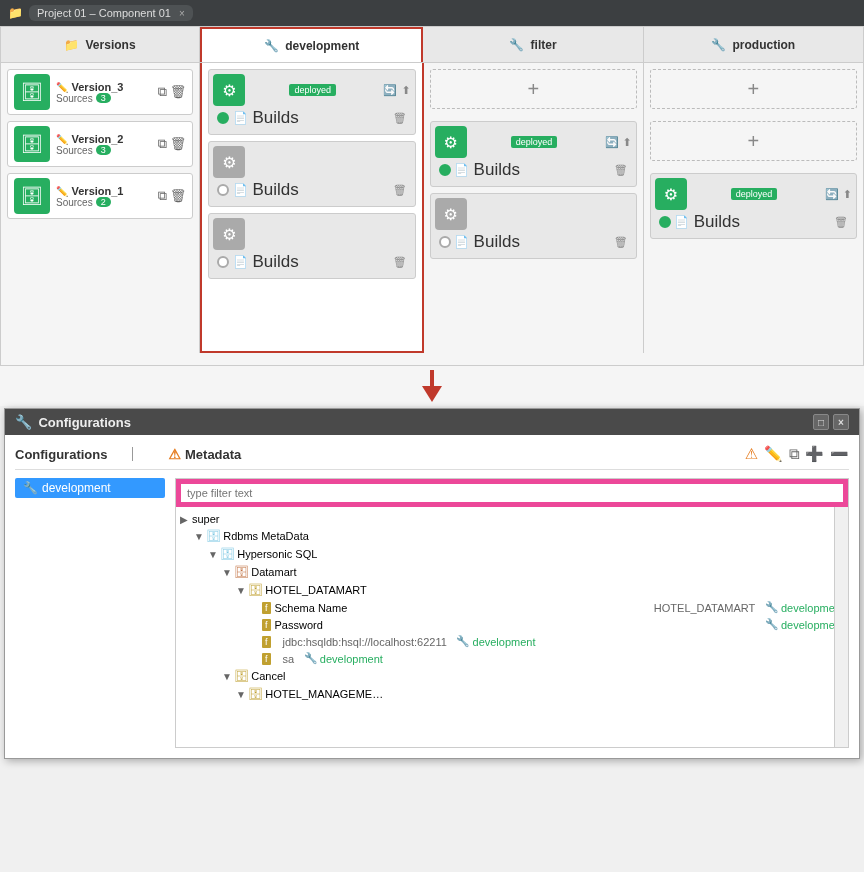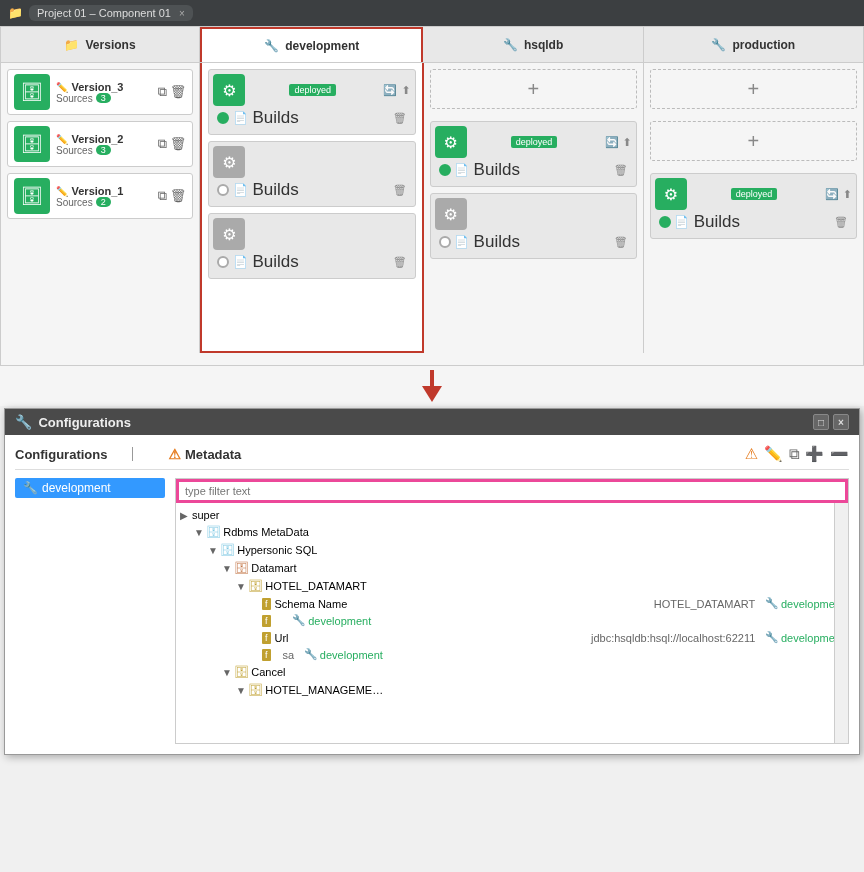--- a/index.html
+++ b/index.html
@@ -281,21 +281,21 @@
     .config-tree-item.selected {
       background: #3399ff;
       color: white;
     }
     .config-tree-item .item-icon { font-size: 12px; color: #27ae60; }
 
     
     .meta-filter {
       width: 100%;
       padding: 3px 6px;
-      border: 3px solid #ec4899;
+      border: 5px solid #ec4899;
       font-size: 11px;
       color: #999;
       outline: none;
     }
     .meta-tree {
       padding: 4px;
       font-size: 11px;
       height: 240px;
       overflow-y: auto;
       position: relative;
@@ -368,21 +368,21 @@
     <div class="col-header" style="flex:0.9;">
       <span style="color:#7ec8e3;">📁</span>
       <span>Versions</span>
     </div>
     <div class="col-header development" style="border-bottom:none;">
       <span style="color:#7ec8e3;">🔧</span>
       <span>development</span>
     </div>
     <div class="col-header">
       <span style="color:#7ec8e3;">🔧</span>
-      <span>hsqldb</span>
+      <span>filter</span>
     </div>
     <div class="col-header">
       <span style="color:#7ec8e3;">🔧</span>
       <span>production</span>
     </div>
   </div>
 
   <div class="columns-body">
 
     <div class="col-body" style="flex:0.9; background:#f5f5f5;">
@@ -643,31 +643,31 @@
             <span style="color:#666; margin: 0 8px; font-size:11px;">HOTEL_DATAMART</span>
             <span style="color:#27ae60; font-size:11px; display:flex; align-items:center; gap:2px;">
               <span style="color:#27ae60;">🔧</span>
               development
             </span>
           </div>
 
           <div class="tree-node indent-5">
             <span class="expand" style="width:10px;"></span>
             <span style="background:#c0a030; color:white; font-size:9px; padding:1px 3px; border-radius:1px; margin-right:2px;">f</span>
+            <span style="flex:1;">Password</span>
             <span style="color:#666; margin: 0 8px; font-size:11px;"></span>
             <span style="color:#27ae60; font-size:11px; display:flex; align-items:center; gap:2px;">
               <span style="color:#27ae60;">🔧</span>
               development
             </span>
           </div>
 
           <div class="tree-node indent-5">
             <span class="expand" style="width:10px;"></span>
             <span style="background:#c0a030; color:white; font-size:9px; padding:1px 3px; border-radius:1px; margin-right:2px;">f</span>
-            <span style="flex:1;">Url</span>
             <span style="color:#666; margin: 0 8px; font-size:11px;">jdbc:hsqldb:hsql://localhost:62211</span>
             <span style="color:#27ae60; font-size:11px; display:flex; align-items:center; gap:2px;">
               <span style="color:#27ae60;">🔧</span>
               development
             </span>
           </div>
 
           <div class="tree-node indent-5">
             <span class="expand" style="width:10px;"></span>
             <span style="background:#c0a030; color:white; font-size:9px; padding:1px 3px; border-radius:1px; margin-right:2px;">f</span>

